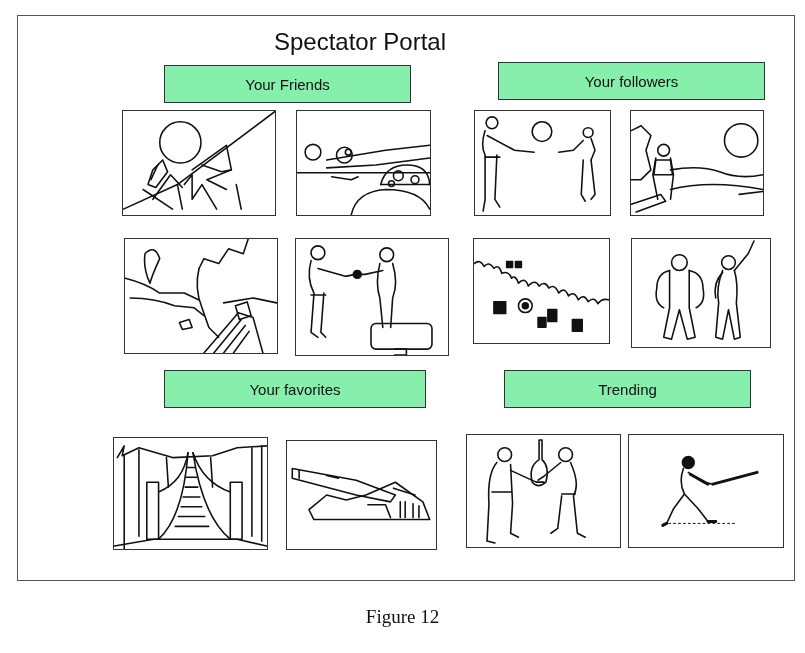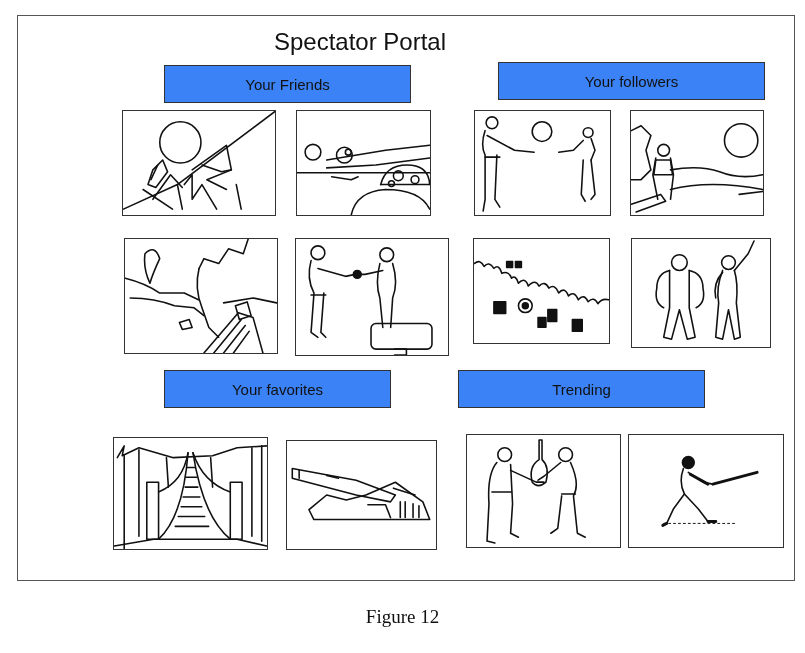--- a/index.html
+++ b/index.html
@@ -3,21 +3,21 @@
 <meta charset="utf-8">
 <style>
   html, body { margin: 0; padding: 0; background: #ffffff; }
   body { width: 805px; height: 653px; position: relative; overflow: hidden;
          font-family: "Liberation Sans", sans-serif; color: #111; }
   .frame { position: absolute; left: 17px; top: 15px; width: 778px; height: 566px;
            border: 1px solid #555; box-sizing: border-box; }
   .title { position: absolute; left: 240px; top: 28px; width: 240px; text-align: center;
            font-size: 24px; color: #111; }
   .section-btn { position: absolute; height: 38px; border: 1.5px solid #333; box-sizing: border-box;
-                 background: #3b82f6; display: flex; align-items: center; justify-content: center;
+                 background: #86efac; display: flex; align-items: center; justify-content: center;
                  font-size: 15px; cursor: pointer; }
   .thumb { position: absolute; border: 1.5px solid #333; box-sizing: border-box; background: #fff;
            cursor: pointer; overflow: hidden; }
   .thumb svg { width: 100%; height: 100%; display: block; }
   .thumb svg * { fill: none; stroke: #111; stroke-width: 1.6; stroke-linejoin: round; stroke-linecap: round; }
   .thumb svg .solid { fill: #111; }
   .caption { position: absolute; left: 0; width: 805px; top: 606px; text-align: center;
              font-family: "Liberation Serif", serif; font-size: 19px; color: #111; }
 </style>
 </head>
@@ -26,24 +26,24 @@
 <div class="frame"></div>
 
 <div class="title">Spectator Portal</div>
 
 <div class="section-btn" style="left:164px; top:65px; width:247px;">
   <span>Your Friends</span>
 </div>
 <div class="section-btn" style="left:498px; top:62px; width:267px;">
   <span>Your followers</span>
 </div>
-<div class="section-btn" style="left:164px; top:370px; width:227px;">
+<div class="section-btn" style="left:164px; top:370px; width:262px;">
   <span>Your favorites</span>
 </div>
-<div class="section-btn" style="left:458px; top:370px; width:247px;text-align:right;">
+<div class="section-btn" style="left:504px; top:370px; width:247px;text-align:right;">
   <span>Trending</span>
 </div>
 
 <div class="thumb" style="left:122px; top:110px; width:154px; height:106px;">
   <svg viewBox="0 0 154 106">
     <circle cx="58" cy="32" r="21"></circle>
     <path d="M0 100 L55 75 L155 0"></path>
     <path d="M20 80 L50 100"></path>
     <path d="M30 90 L48 65 L60 78"></path>
     <path d="M55 75 L60 100 M62 75 L70 65 L70 90 L80 75 L95 100"></path>

